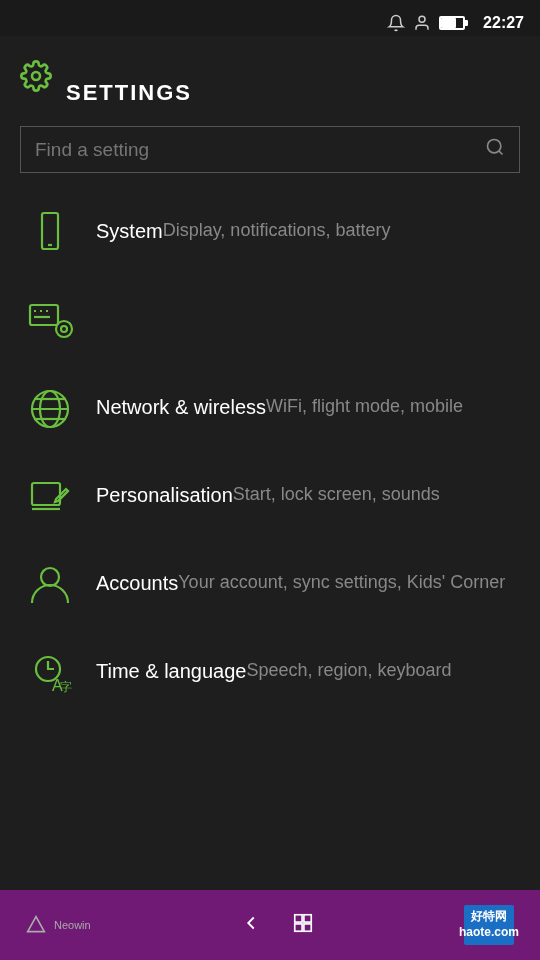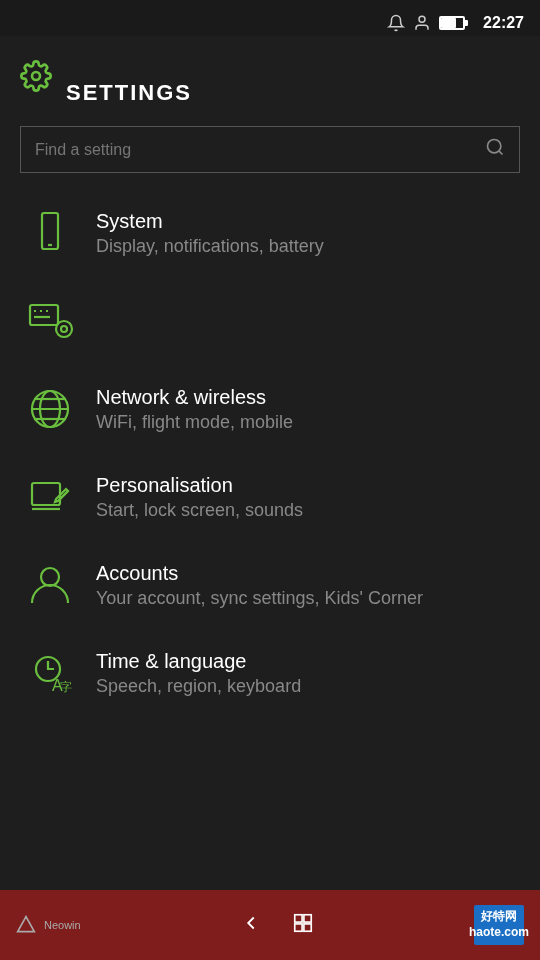--- a/index.html
+++ b/index.html
@@ -101,21 +101,21 @@
       padding: 10px 14px;
       width: 100%;
     }
 
     .search-input {
       flex: 1;
       background: transparent;
       border: none;
       outline: none;
       color: #888;
-      font-size: 16px;
+      font-size: 19px;
     }
 
     .search-icon-btn {
       color: #888;
       font-size: 18px;
       cursor: pointer;
     }
 
     
     .settings-list {
@@ -140,21 +140,20 @@
       margin-right: 16px;
     }
 
     .item-icon svg {
       width: 48px;
       height: 48px;
     }
 
     .item-text {
       display: flex;
-      flex-direction: column;
     }
 
     .item-title {
       font-size: 20px;
       font-weight: 400;
       color: #ffffff;
       margin-bottom: 3px;
     }
 
     .item-subtitle {
@@ -162,25 +161,25 @@
       color: #888888;
     }
 
     
     .bottom-nav {
       position: absolute;
       bottom: 0;
       left: 0;
       right: 0;
       height: 70px;
-      background-color: #7f1d1d;
+      background-color: #701a75;
       display: flex;
       align-items: center;
       justify-content: space-between;
-      padding: 0 16px;
+      padding: 0 26px;
       gap: 16px;
     }
 
     .bottom-left {
       display: flex;
       align-items: center;
       gap: 8px;
     }
 
     .bottom-logo {

